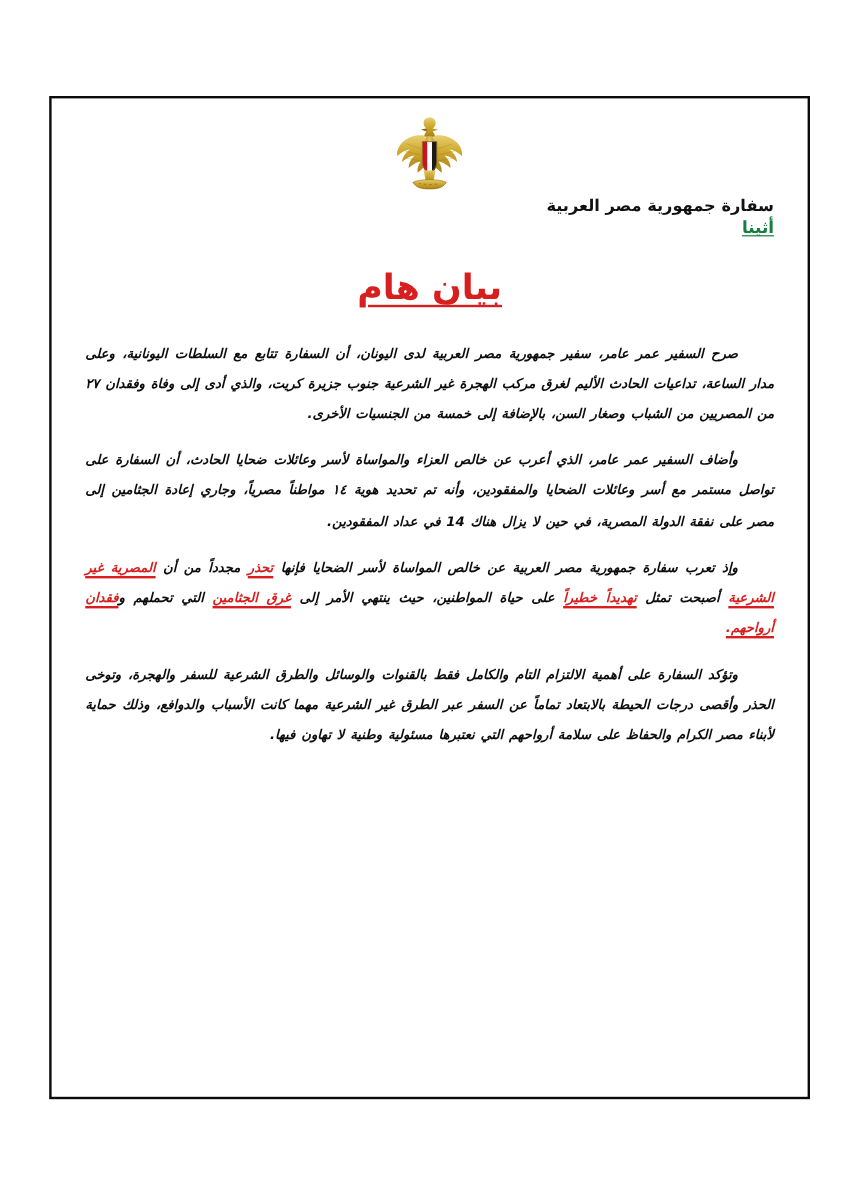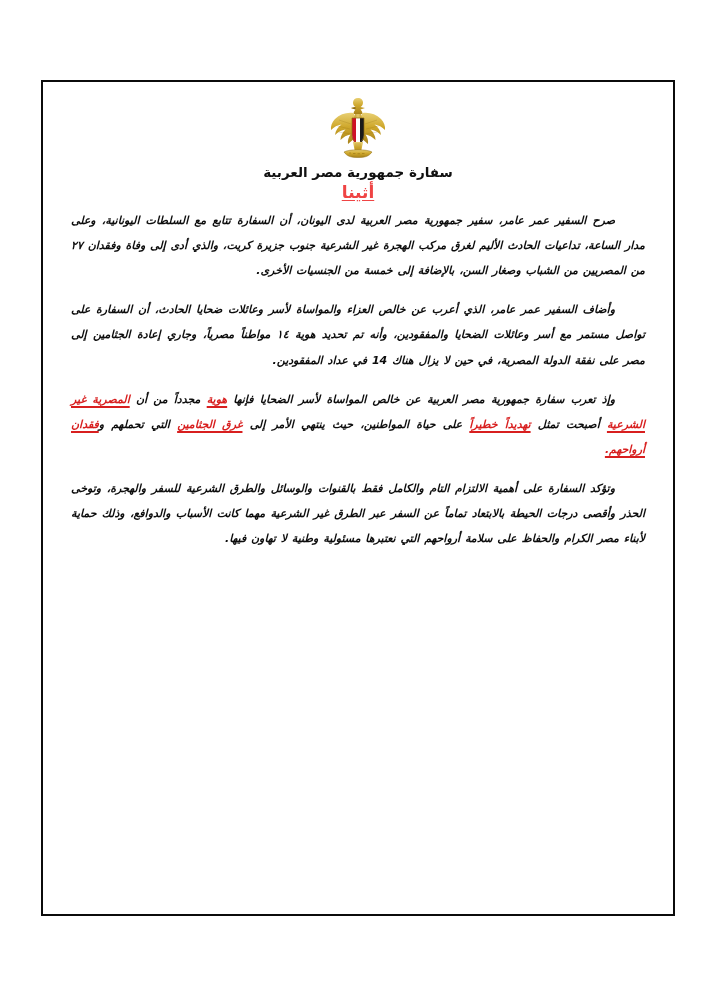--- a/index.html
+++ b/index.html
@@ -40,44 +40,43 @@
     left: 0;
     top: 0;
     right: 0;
     bottom: 0;
     padding: 14px 28px 10px 28px;
     box-sizing: border-box;
   }
 
   
   .letterhead {
-    text-align: center;
     margin: 0 0 4px 0;
   }
 
   .emblem {
     display: block;
     margin: 0 auto;
     width: 58px;
     height: 66px;
   }
 
   .org-name {
     font-size: 13.5px;
     font-weight: 700;
     color: #111111;
     line-height: 1.35;
     letter-spacing: 0;
     margin-top: 1px;
   }
 
   .org-city {
-    font-size: 17px;
-    font-weight: 700;
-    color: #ef4444;
+    font-size: 14px;
+    font-weight: 700;
+    color: #15803d;
     line-height: 1.35;
     text-decoration: underline;
     text-underline-offset: 2px;
   }
 
   
   .doc-title {
     text-align: center;
     font-size: 29px;
     font-weight: 700;
@@ -185,26 +184,27 @@
               <path d="M48 115 L53 115"></path>
             <path d="M57 115.5 L62 115.5"></path>
               <path d="M66 115 L71 115"></path>
           </g>
         </svg>
 
         <div class="org-name">سفارة جمهورية مصر العربية</div>
         <div class="org-city">أثينا</div>
       </div>
 
+      <div class="doc-title">بيان هام</div>
 
       <div class="body-copy">
 
         <p class="para">صرح السفير عمر عامر، سفير جمهورية مصر العربية لدى اليونان، أن السفارة تتابع مع السلطات اليونانية، وعلى مدار الساعة، تداعيات الحادث الأليم لغرق مركب الهجرة غير الشرعية جنوب جزيرة كريت، والذي أدى إلى وفاة وفقدان ٢٧ من المصريين من الشباب وصغار السن، بالإضافة إلى خمسة من الجنسيات الأخرى.</p>
         <p class="para">وأضاف السفير عمر عامر، الذي أعرب عن خالص العزاء والمواساة لأسر وعائلات ضحايا الحادث، أن السفارة على تواصل مستمر مع أسر وعائلات الضحايا والمفقودين، وأنه تم تحديد هوية ١٤ مواطناً مصرياً، وجاري إعادة الجثامين إلى مصر على نفقة الدولة المصرية، في حين لا يزال هناك 14 في عداد المفقودين.</p>
-        <p class="para">وإذ تعرب سفارة جمهورية مصر العربية عن خالص المواساة لأسر الضحايا فإنها <span class="hl">هوية</span> مجدداً من أن <span class="hl">المصرية غير الشرعية</span> أصبحت تمثل <span class="hl">تهديداً خطيراً</span> على حياة المواطنين، حيث ينتهي الأمر إلى <span class="hl">غرق الجثامين</span> التي تحملهم و<span class="hl">فقدان أرواحهم.</span></p>
+        <p class="para">وإذ تعرب سفارة جمهورية مصر العربية عن خالص المواساة لأسر الضحايا فإنها <span class="hl">تحذر</span> مجدداً من أن <span class="hl">المصرية غير الشرعية</span> أصبحت تمثل <span class="hl">تهديداً خطيراً</span> على حياة المواطنين، حيث ينتهي الأمر إلى <span class="hl">غرق الجثامين</span> التي تحملهم و<span class="hl">فقدان أرواحهم.</span></p>
         <p class="para">وتؤكد السفارة على أهمية الالتزام التام والكامل فقط بالقنوات والوسائل والطرق الشرعية للسفر والهجرة، وتوخى الحذر وأقصى درجات الحيطة بالابتعاد تماماً عن السفر عبر الطرق غير الشرعية مهما كانت الأسباب والدوافع، وذلك حماية لأبناء مصر الكرام والحفاظ على سلامة أرواحهم التي نعتبرها مسئولية وطنية لا تهاون فيها.</p>
 
       </div>
 
     </div>
   </div>
 
 </div>
 
 </body></html>

